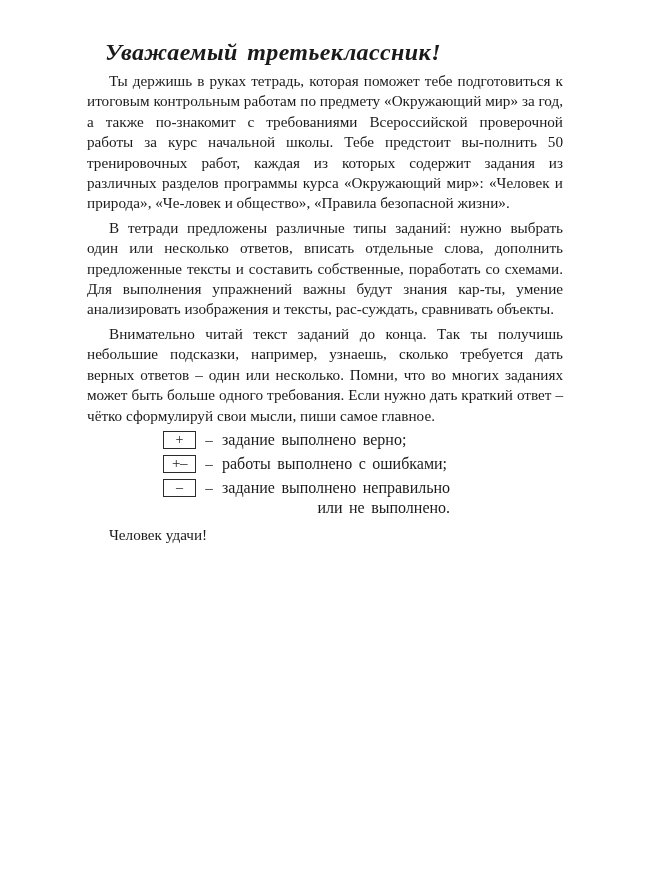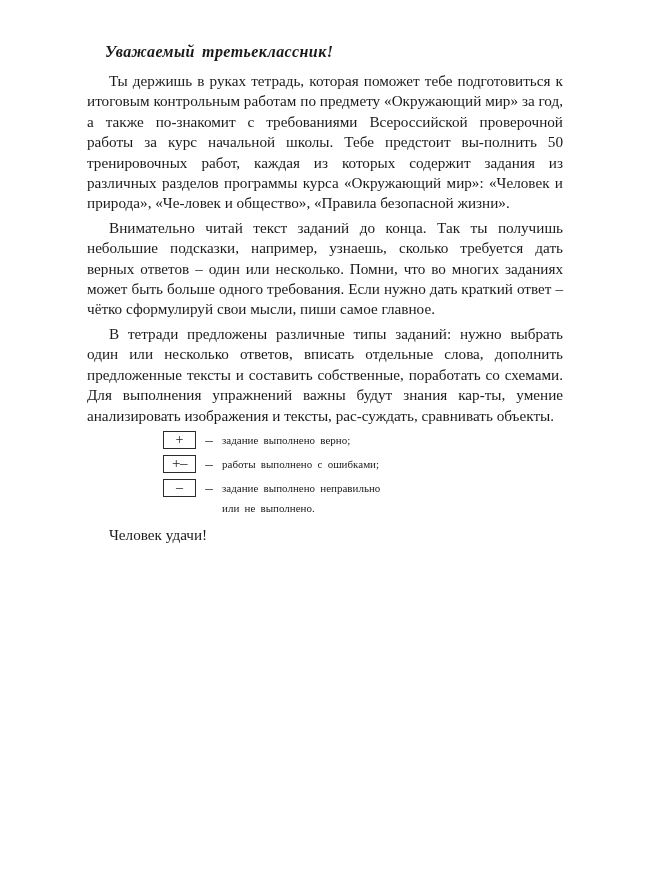--- a/index.html
+++ b/index.html
@@ -20,21 +20,21 @@
 
   .page {
     position: absolute;
     left: 83px;
     top: 40px;
     width: 484px;
   }
 
   .heading {
     font-style: italic;
-    font-size: 16px;
+    font-size: 24px;
     line-height: 24px;
     letter-spacing: 0.4px;
     word-spacing: 3px;
     margin: 0 0 7px 0;
     padding-left: 22px;
     white-space: nowrap;
   }
 
   .para {
     margin: 4px;
@@ -79,42 +79,43 @@
 
   .legend-dash {
     flex: 0 0 auto;
     width: 26px;
     text-align: center;
     font-size: 15.2px;
     line-height: 20.4px;
   }
 
   .legend-text {
-    font-size: 11px;
+    font-size: 16px;
     line-height: 20.4px;
     word-spacing: 2.5px;
     white-space: pre-line;
+    text-align: right;
   }
 
   .legend-text.two-line {
     word-spacing: 2.5px;
   }
 </style>
 </head>
 <body>
 
 <div class="page">
 
   <h1 class="heading">Уважаемый  третьеклассник!</h1>
 
   <p class="para">Ты держишь в руках тетрадь, которая поможет тебе подготовиться к итоговым контрольным работам по предмету «Окружающий мир» за год, а также по-знакомит с требованиями Всероссийской проверочной работы за курс начальной школы. Тебе предстоит вы-полнить 50 тренировочных работ, каждая из которых содержит задания из различных разделов программы курса «Окружающий мир»: «Человек и природа», «Че-ловек и общество», «Правила безопасной жизни».</p>
 
+  <p class="para">В тетради предложены различные типы заданий: нужно выбрать один или несколько ответов, вписать отдельные слова, дополнить предложенные тексты и составить собственные, поработать со схемами. Для выполнения упражнений важны будут знания кар-ты, умение анализировать изображения и тексты, рас-суждать, сравнивать объекты.</p>
+
   <p class="para">Внимательно читай текст заданий до конца. Так ты получишь небольшие подсказки, например, узнаешь, сколько требуется дать верных ответов – один или несколько. Помни, что во многих заданиях может быть больше одного требования. Если нужно дать краткий ответ – чётко сформулируй свои мысли, пиши самое главное.</p>
-
-  <p class="para">В тетради предложены различные типы заданий: нужно выбрать один или несколько ответов, вписать отдельные слова, дополнить предложенные тексты и составить собственные, поработать со схемами. Для выполнения упражнений важны будут знания кар-ты, умение анализировать изображения и тексты, рас-суждать, сравнивать объекты.</p>
 
 
   <div class="legend">
 
     <div class="legend-row">
       <span class="mark-box">+</span>
       <span class="legend-dash">–</span>
       <span class="legend-text">задание  выполнено  верно;</span>
     </div>
 

